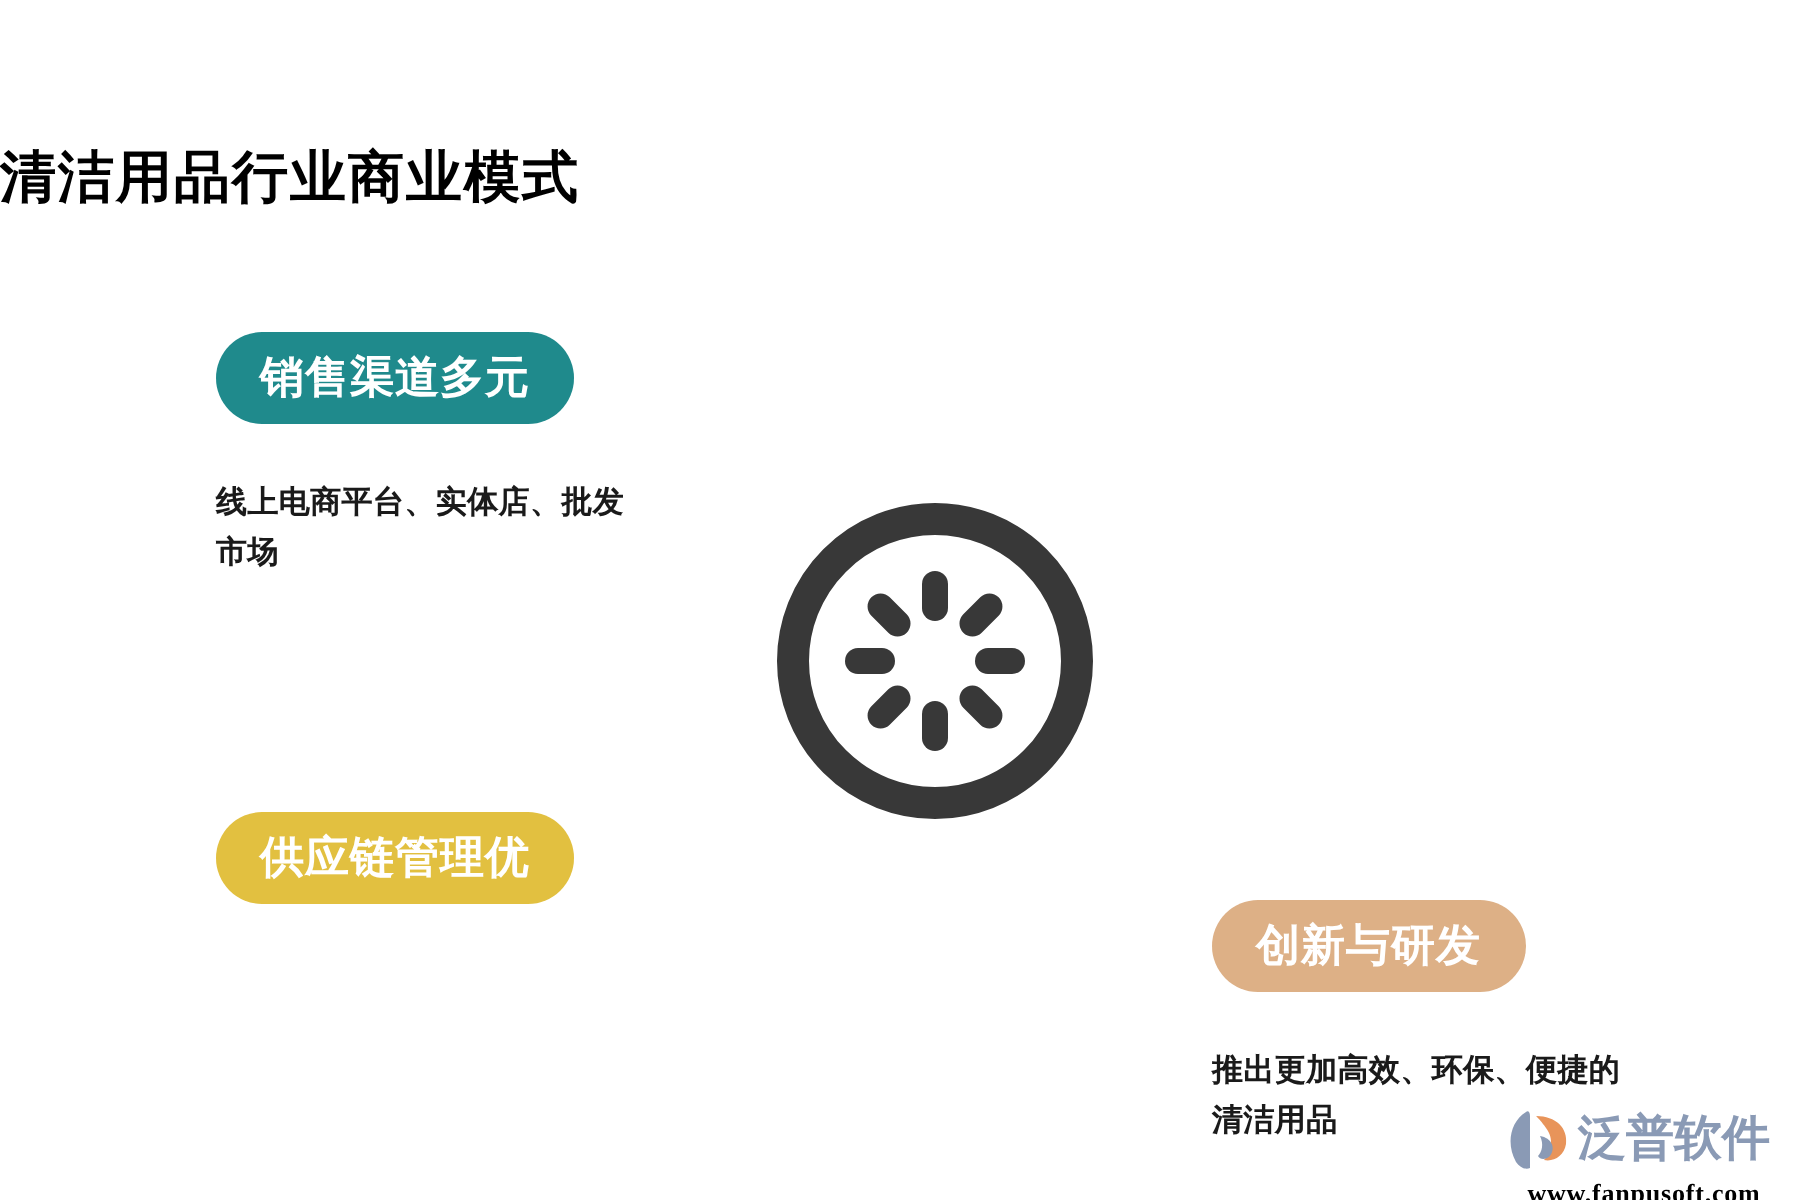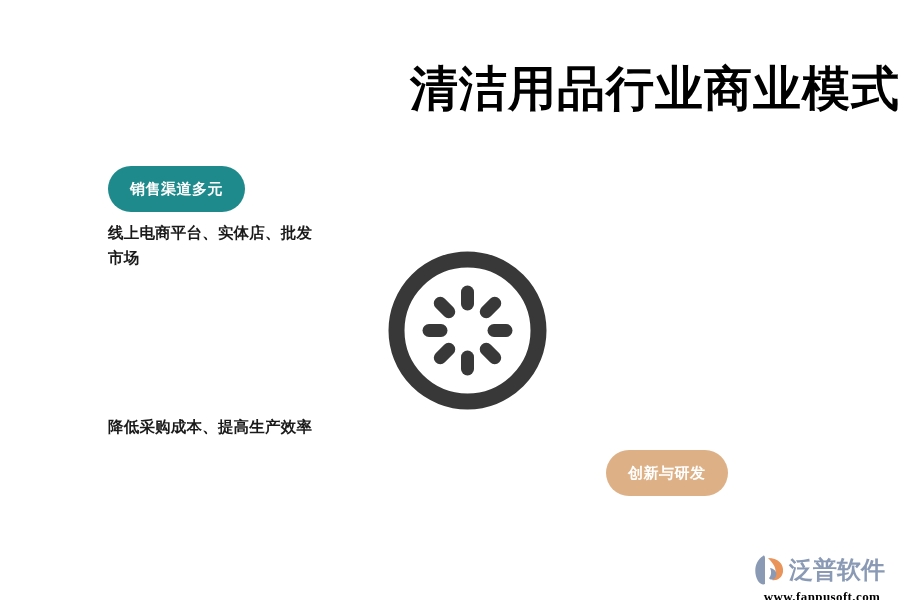--- a/index.html
+++ b/index.html
@@ -20,22 +20,22 @@
     height: 600px;
     background: #ffffff;
   }
 
   
   #page-title {
     position: absolute;
     top: 66px;
     left: 0;
     width: 900px;
-    text-align: right;
-    font-size: 48px;
+    text-align: left;
+    font-size: 28px;
     font-weight: bold;
     color: #000000;
     letter-spacing: 1px;
     line-height: 46px;
     white-space: nowrap;
   }
 
   
   .quad {
     position: absolute;
@@ -47,33 +47,33 @@
   .quad.q-br { left: 606px; top: 406px; }
 
   .badge {
     display: inline-block;
     box-sizing: border-box;
     height: 46px;
     line-height: 46px;
     border-radius: 23px;
     padding: 0 22px;
     color: #ffffff;
-    font-size: 15px;
+    font-size: 22px;
     font-weight: bold;
     letter-spacing: 0.5px;
     white-space: nowrap;
     text-align: right;
   }
   .badge.teal   { background: #1f8a8c; }
   .badge.green  { background: #9cc35c; }
   .badge.yellow { background: #e2c040; }
   .badge.tan    { background: #ddb086; margin-top: 44px; }
 
   .desc {
-    margin-top: 8px;
+    margin-top: 27px;
     font-size: 15.5px;
     font-weight: bold;
     color: #1a1a1a;
     line-height: 25px;
     width: 215px;
     letter-spacing: 0.2px;
   }
 
   
   #center-icon {
@@ -131,25 +131,26 @@
 
   <div class="quad q-tl">
     <div class="badge teal">销售渠道多元</div>
     <div class="desc">线上电商平台、实体店、批发市场</div>
   </div>
 
   <div class="quad q-tr">
   </div>
 
   <div class="quad q-bl">
-    <div class="desc">降低采购成本、提高生产效率</div>
+    <div class="badge yellow">供应链管理优</div>
   </div>
 
   <div class="quad q-br">
     <div class="badge tan">创新与研发</div>
+    <div class="desc">推出更加高效、环保、便捷的清洁用品</div>
   </div>
 
   <div id="center-icon">
     <svg viewBox="0 0 165 165" width="165" height="165" xmlns="http://www.w3.org/2000/svg">
       <circle cx="82.5" cy="82.5" r="71" fill="none" stroke="#383838" stroke-width="16"></circle>
       <g fill="#383838">
         <g transform="translate(82.5,82.5)">
           <g transform="rotate(0)">   
               <rect x="-6.5" y="-45" width="13" height="25" rx="6.5"></rect>
             </g>

